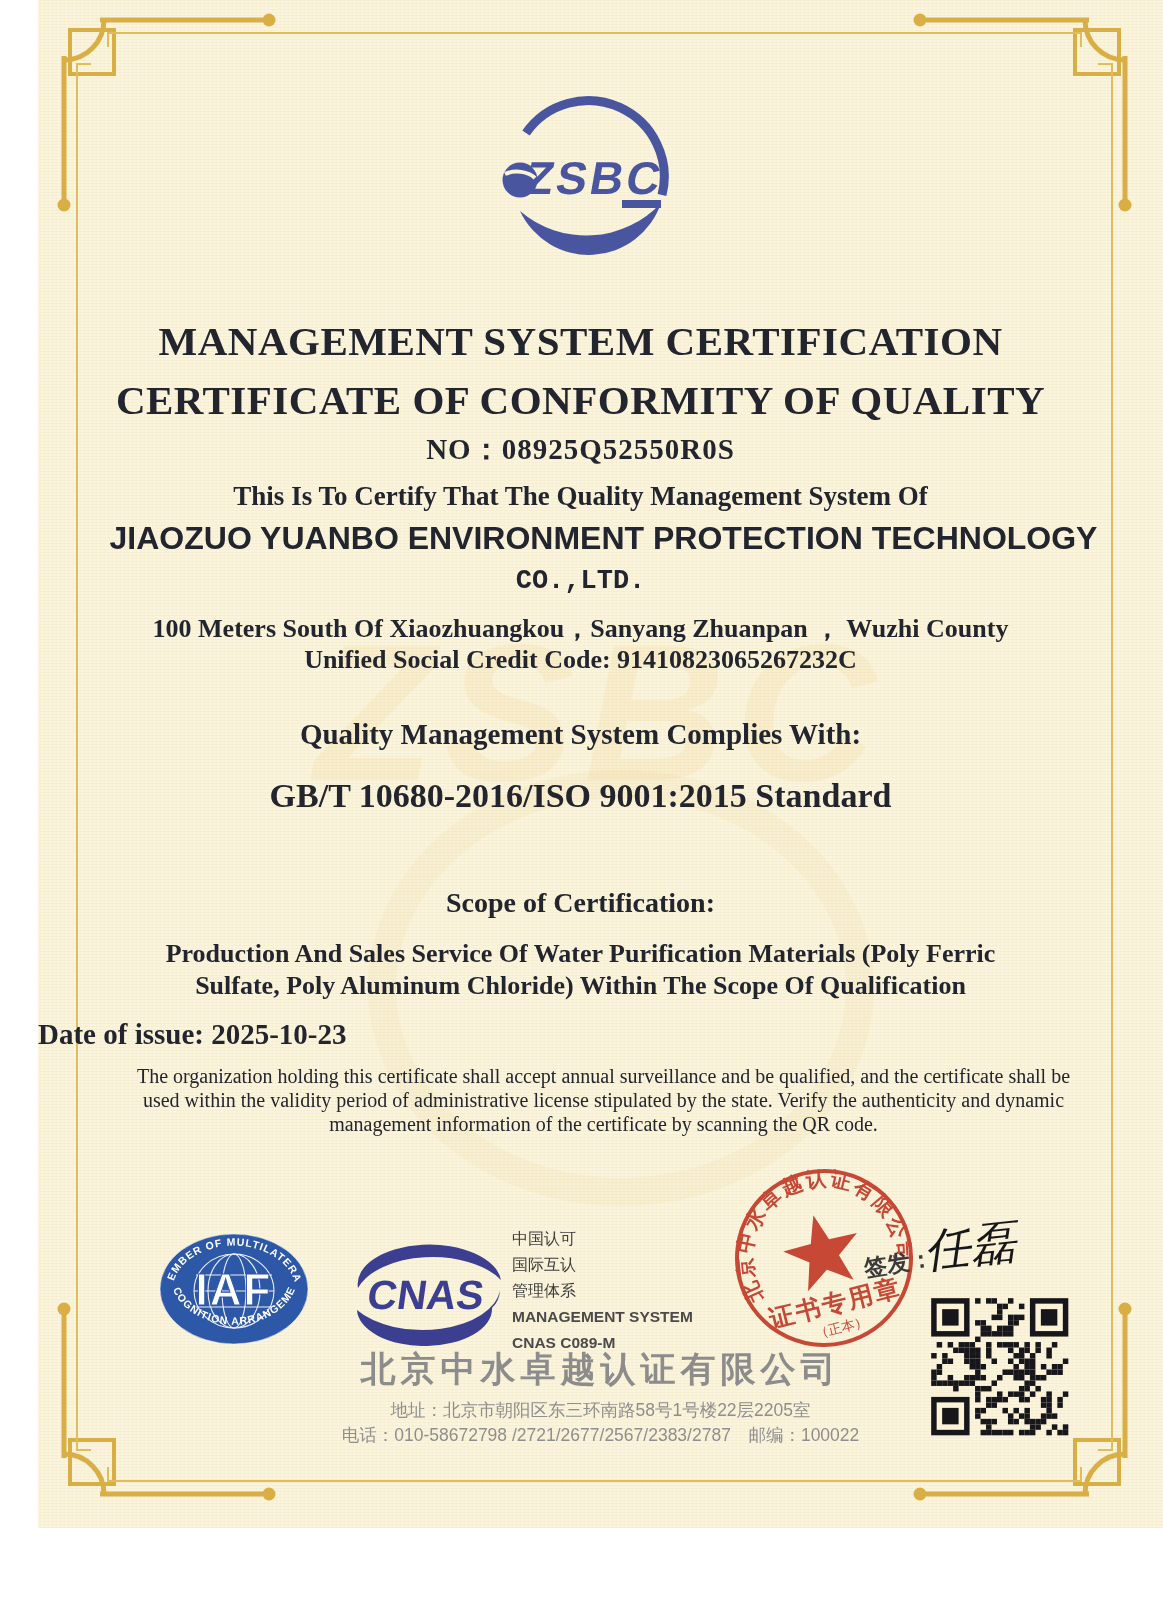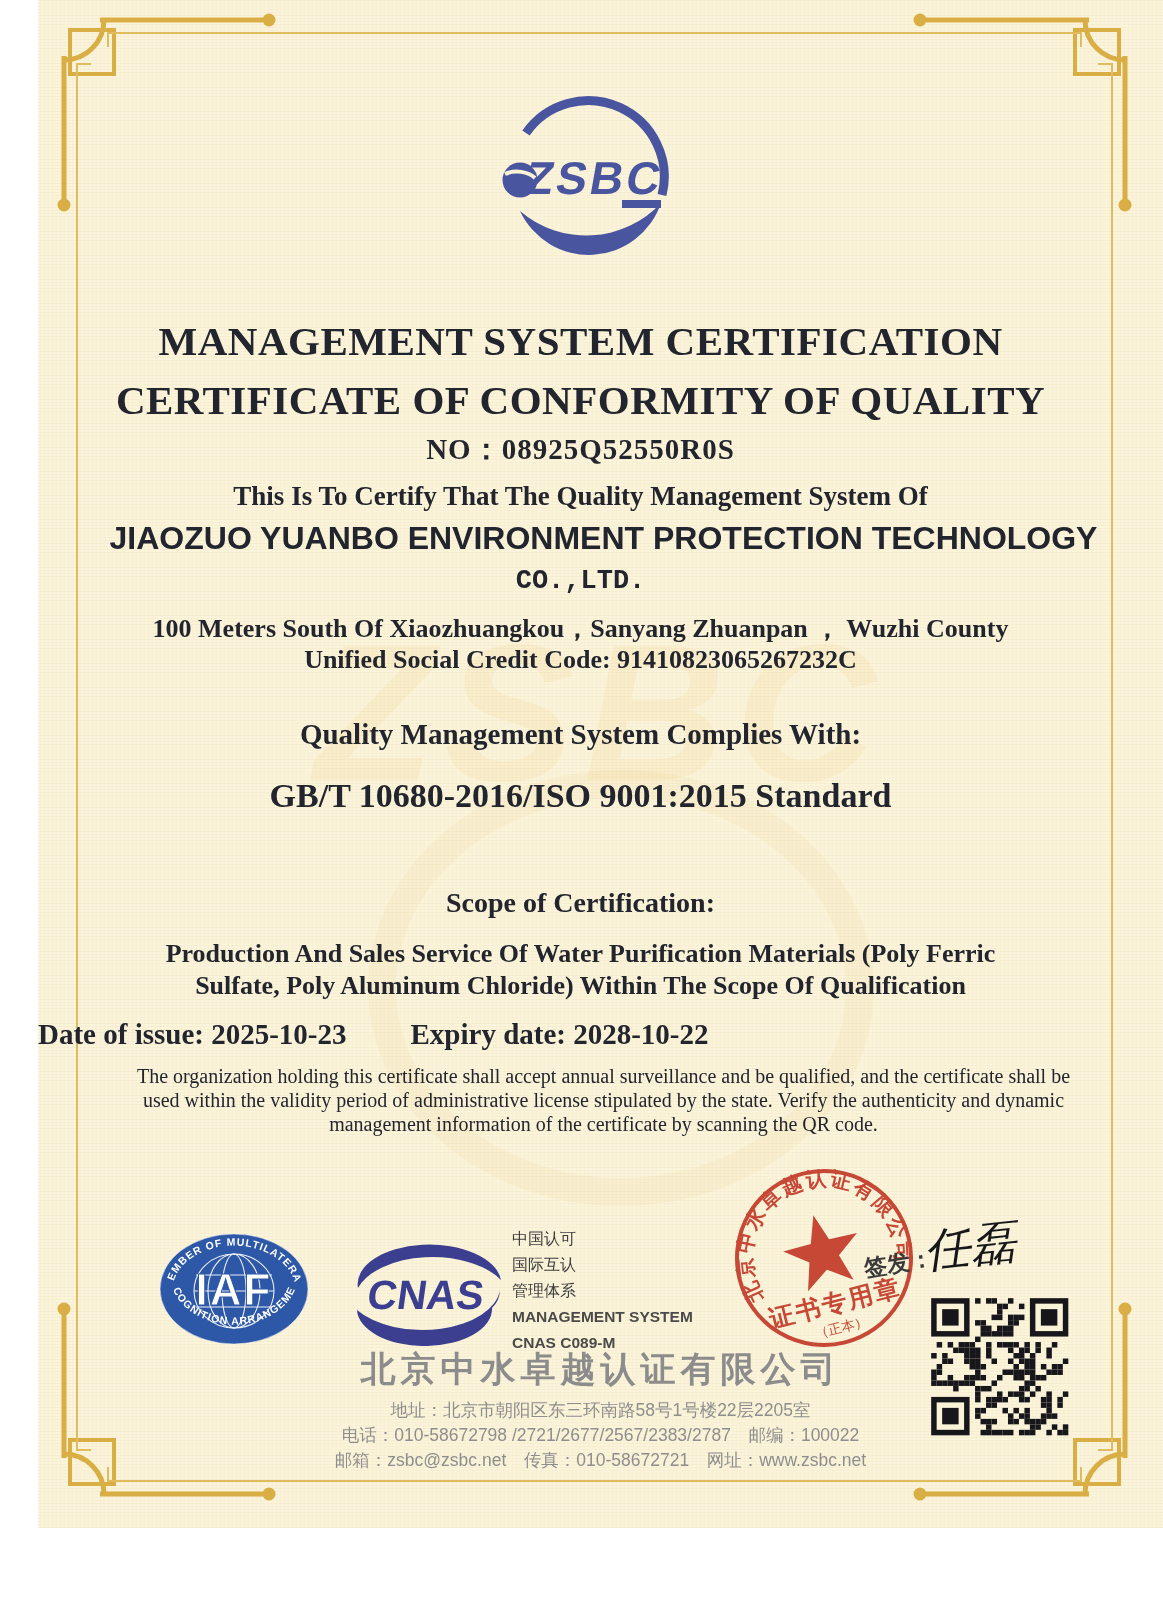--- a/index.html
+++ b/index.html
@@ -105,21 +105,20 @@
     <div class="ctr code">Unified Social Credit Code: 91410823065267232C</div>
 
     <div class="ctr complies">Quality Management System Complies With:</div>
     <div class="ctr standard">GB/T 10680-2016/ISO 9001:2015 Standard</div>
 
     <div class="ctr scope-h">Scope of Certification:</div>
     <div class="ctr scope-t"><span>Production And Sales Service Of Water Purification Materials (Poly Ferric Sulfate, Poly Aluminum Chloride) Within The Scope Of Qualification</span></div>
 
     <div class="ctr dates">
       <span>Date of issue: 2025-10-23</span>
-      <span>Expiry date: 2028-10-22</span>
     </div>
 
     <div class="ctr disc"><span>The organization holding this certificate shall accept annual surveillance and be qualified, and the certificate shall be used within the validity period of administrative license stipulated by the state. Verify the authenticity and dynamic management information of the certificate by scanning the QR code.</span></div>
   </div>
 
   <svg style="position:absolute;left:120px;top:1232px;" width="152" height="114" viewBox="-76 -57 152 114">
     <ellipse cx="0" cy="0" rx="74" ry="55" fill="#2d57a7"></ellipse>
     <ellipse cx="0" cy="0" rx="74" ry="55" fill="none" stroke="#ffffff" stroke-width="1" opacity="0.5"></ellipse>
     <g stroke="#ffffff" stroke-width="1.1" fill="none" opacity="0.9">
       <ellipse cx="0" cy="2" rx="40" ry="37"></ellipse>
@@ -372,15 +371,14 @@
         <rect x="110.99999999999999" y="15.6" width="15.899999999999999" height="15.899999999999999"></rect>
         <rect x="5" y="100.39999999999999" width="37.1" height="37.1"></rect>
         <rect x="10.3" y="105.69999999999999" width="26.5" height="26.5" fill="#faf3d8"></rect>
         <rect x="15.6" y="110.99999999999999" width="15.899999999999999" height="15.899999999999999"></rect>
       </g>
   </svg>
 
   <div class="ctr issuer-cn">北京中水卓越认证有限公司</div>
   <div class="ctr issuer-line il1">地址：北京市朝阳区东三环南路58号1号楼22层2205室</div>
   <div class="ctr issuer-line il2">电话：010-58672798 /2721/2677/2567/2383/2787　邮编：100022</div>
-  <div class="ctr issuer-line il3">邮箱：zsbc@zsbc.net　传真：010-58672721　网址：www.zsbc.net</div>
 
 </div>
 
 </body></html>

